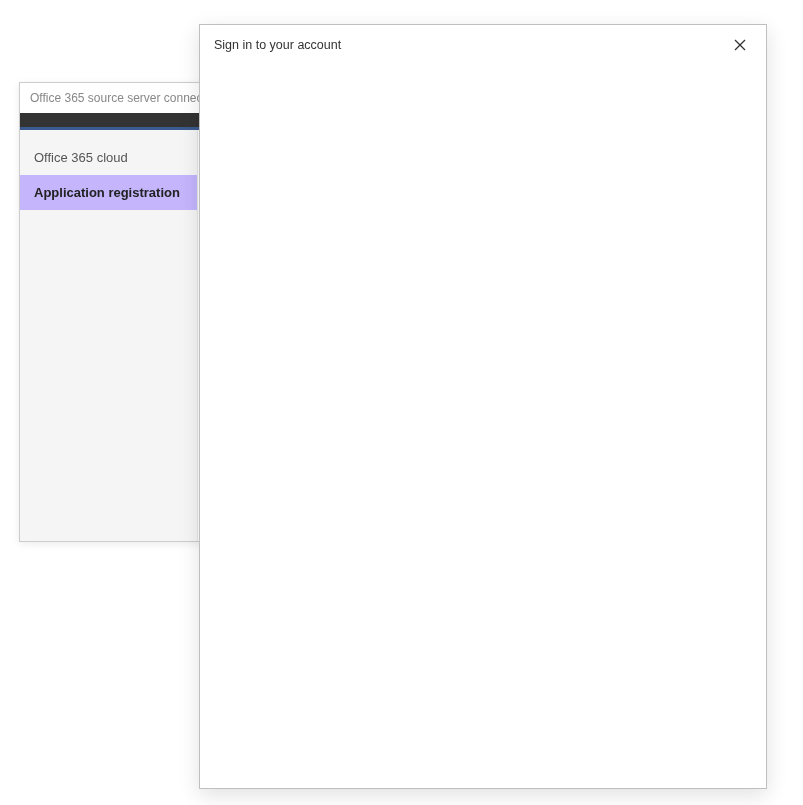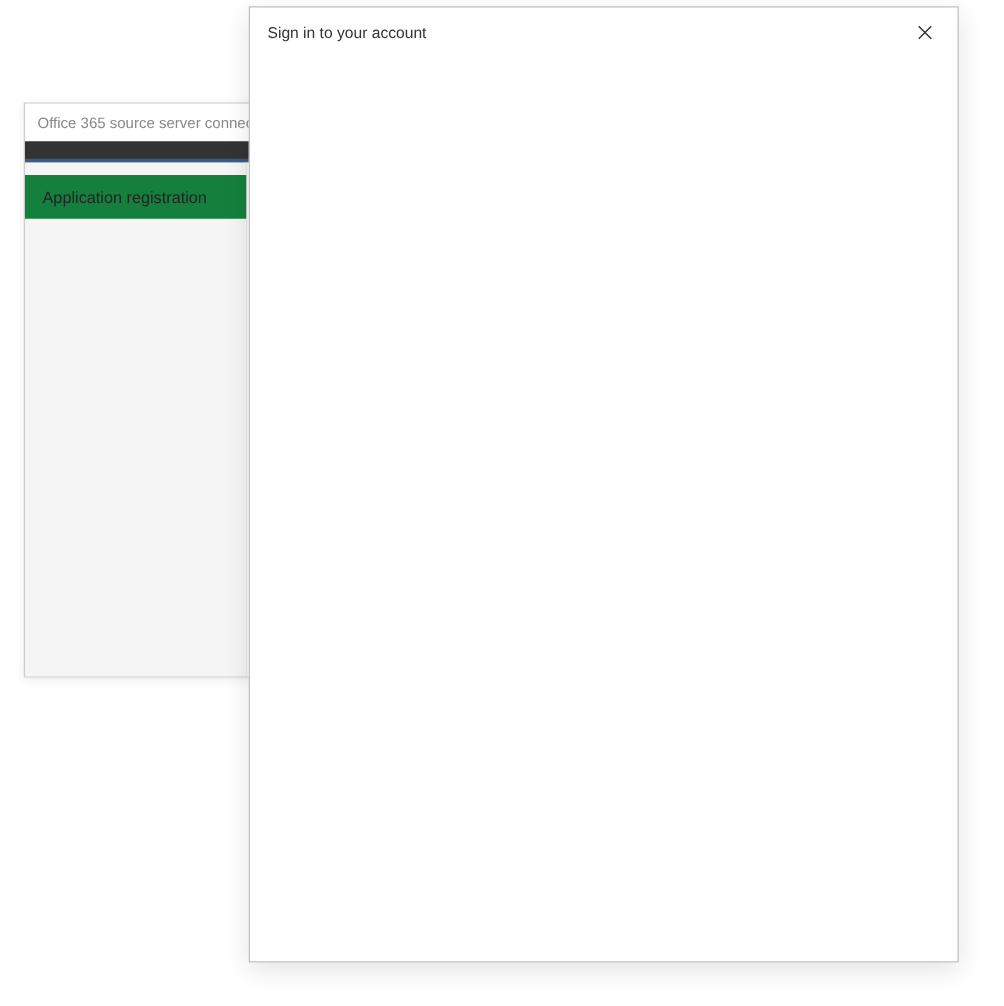--- a/index.html
+++ b/index.html
@@ -58,39 +58,39 @@
     }
     
     .sidebar-item {
       padding: 10px 14px;
       font-size: 13px;
       color: #555555;
       cursor: pointer;
     }
     
     .sidebar-item.active {
-      background: #15803d;
+      background: #c4b5fd;
       color: #222222;
-      font-weight: 400;
+      font-weight: 700;
     }
     
     .sidebar-item.disabled {
       color: #aaaaaa;
     }
     
     .bg-main {
       flex: 1;
       background: #ffffff;
     }
     
     
     .sign-in-dialog {
       position: absolute;
       left: 199px;
-      top: 5px;
+      top: 24px;
       width: 568px;
       height: 765px;
       background: #ffffff;
       border: 1px solid #bfbfbf;
       box-shadow: 0 6px 20px rgba(0,0,0,0.12);
     }
     
     .dialog-header {
       display: flex;
       align-items: center;
@@ -127,20 +127,23 @@
 </head>
 <body>
 
 <div class="bg-window">
   <div class="bg-titlebar">
     <span>Office 365 source server connection</span>
   </div>
   <div class="bg-toolbar"></div>
   <div class="bg-content">
     <div class="bg-sidebar">
+      <div class="sidebar-item">
+        <span>Office 365 cloud</span>
+      </div>
       <div class="sidebar-item active">
         <span>Application registration</span>
       </div>
     </div>
     <div class="bg-main"></div>
   </div>
 </div>
 
 <div class="sign-in-dialog">
   <div class="dialog-header">

